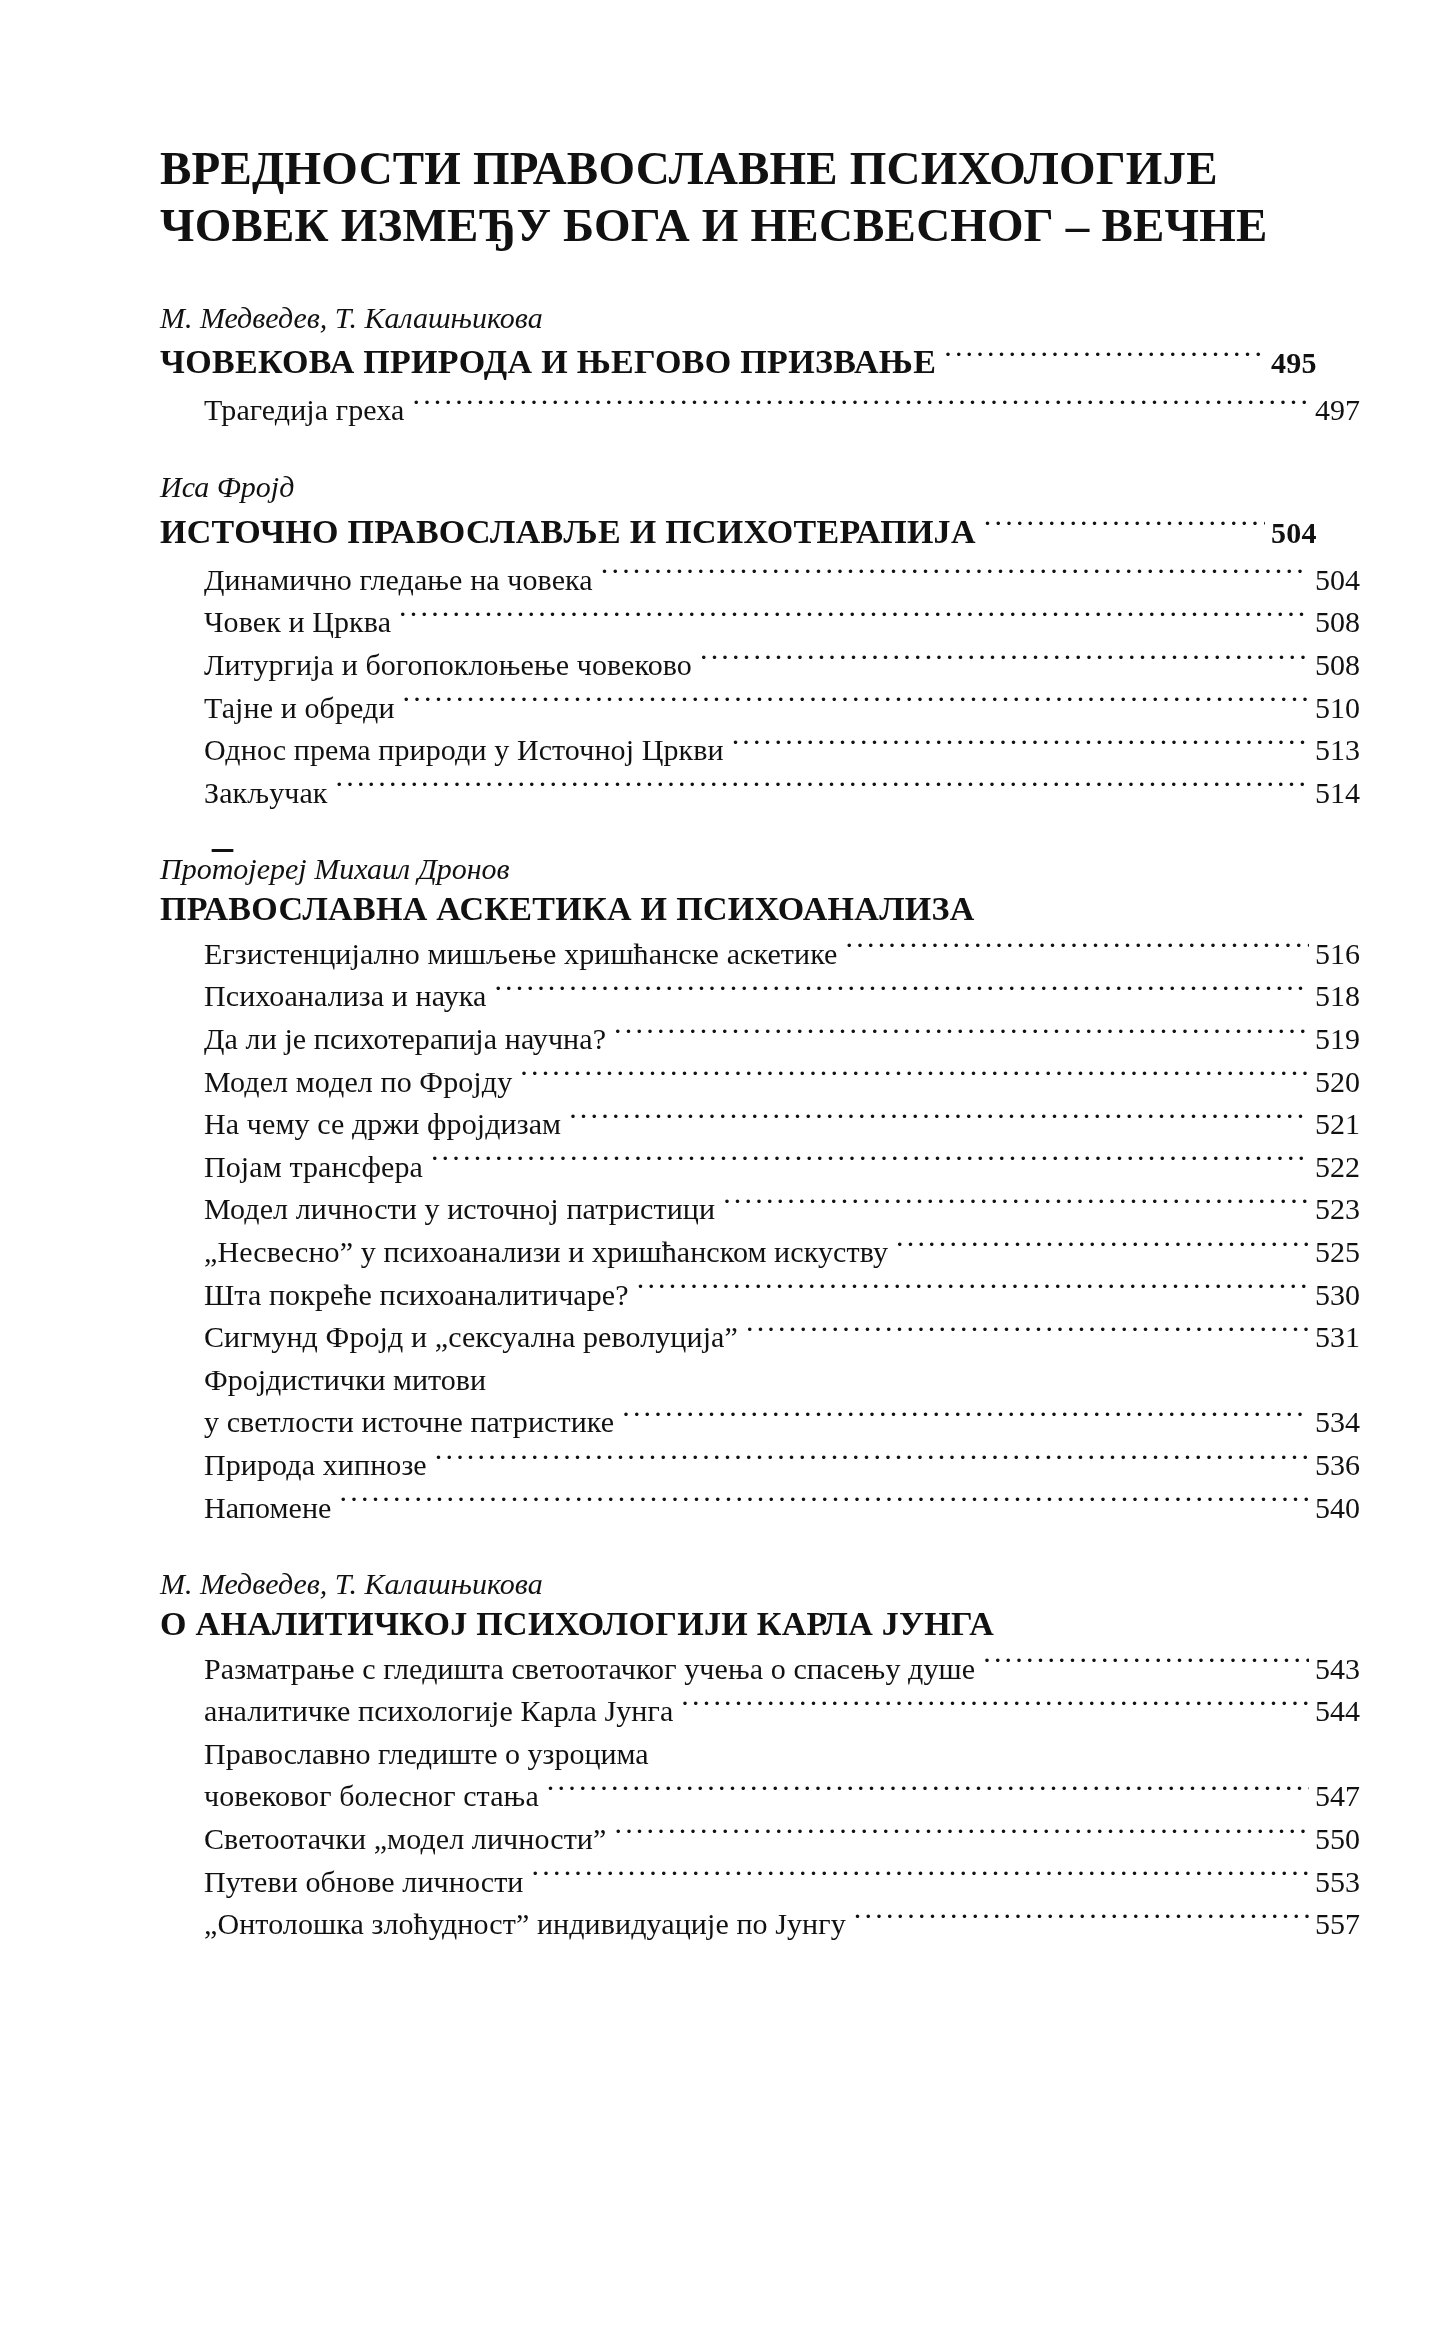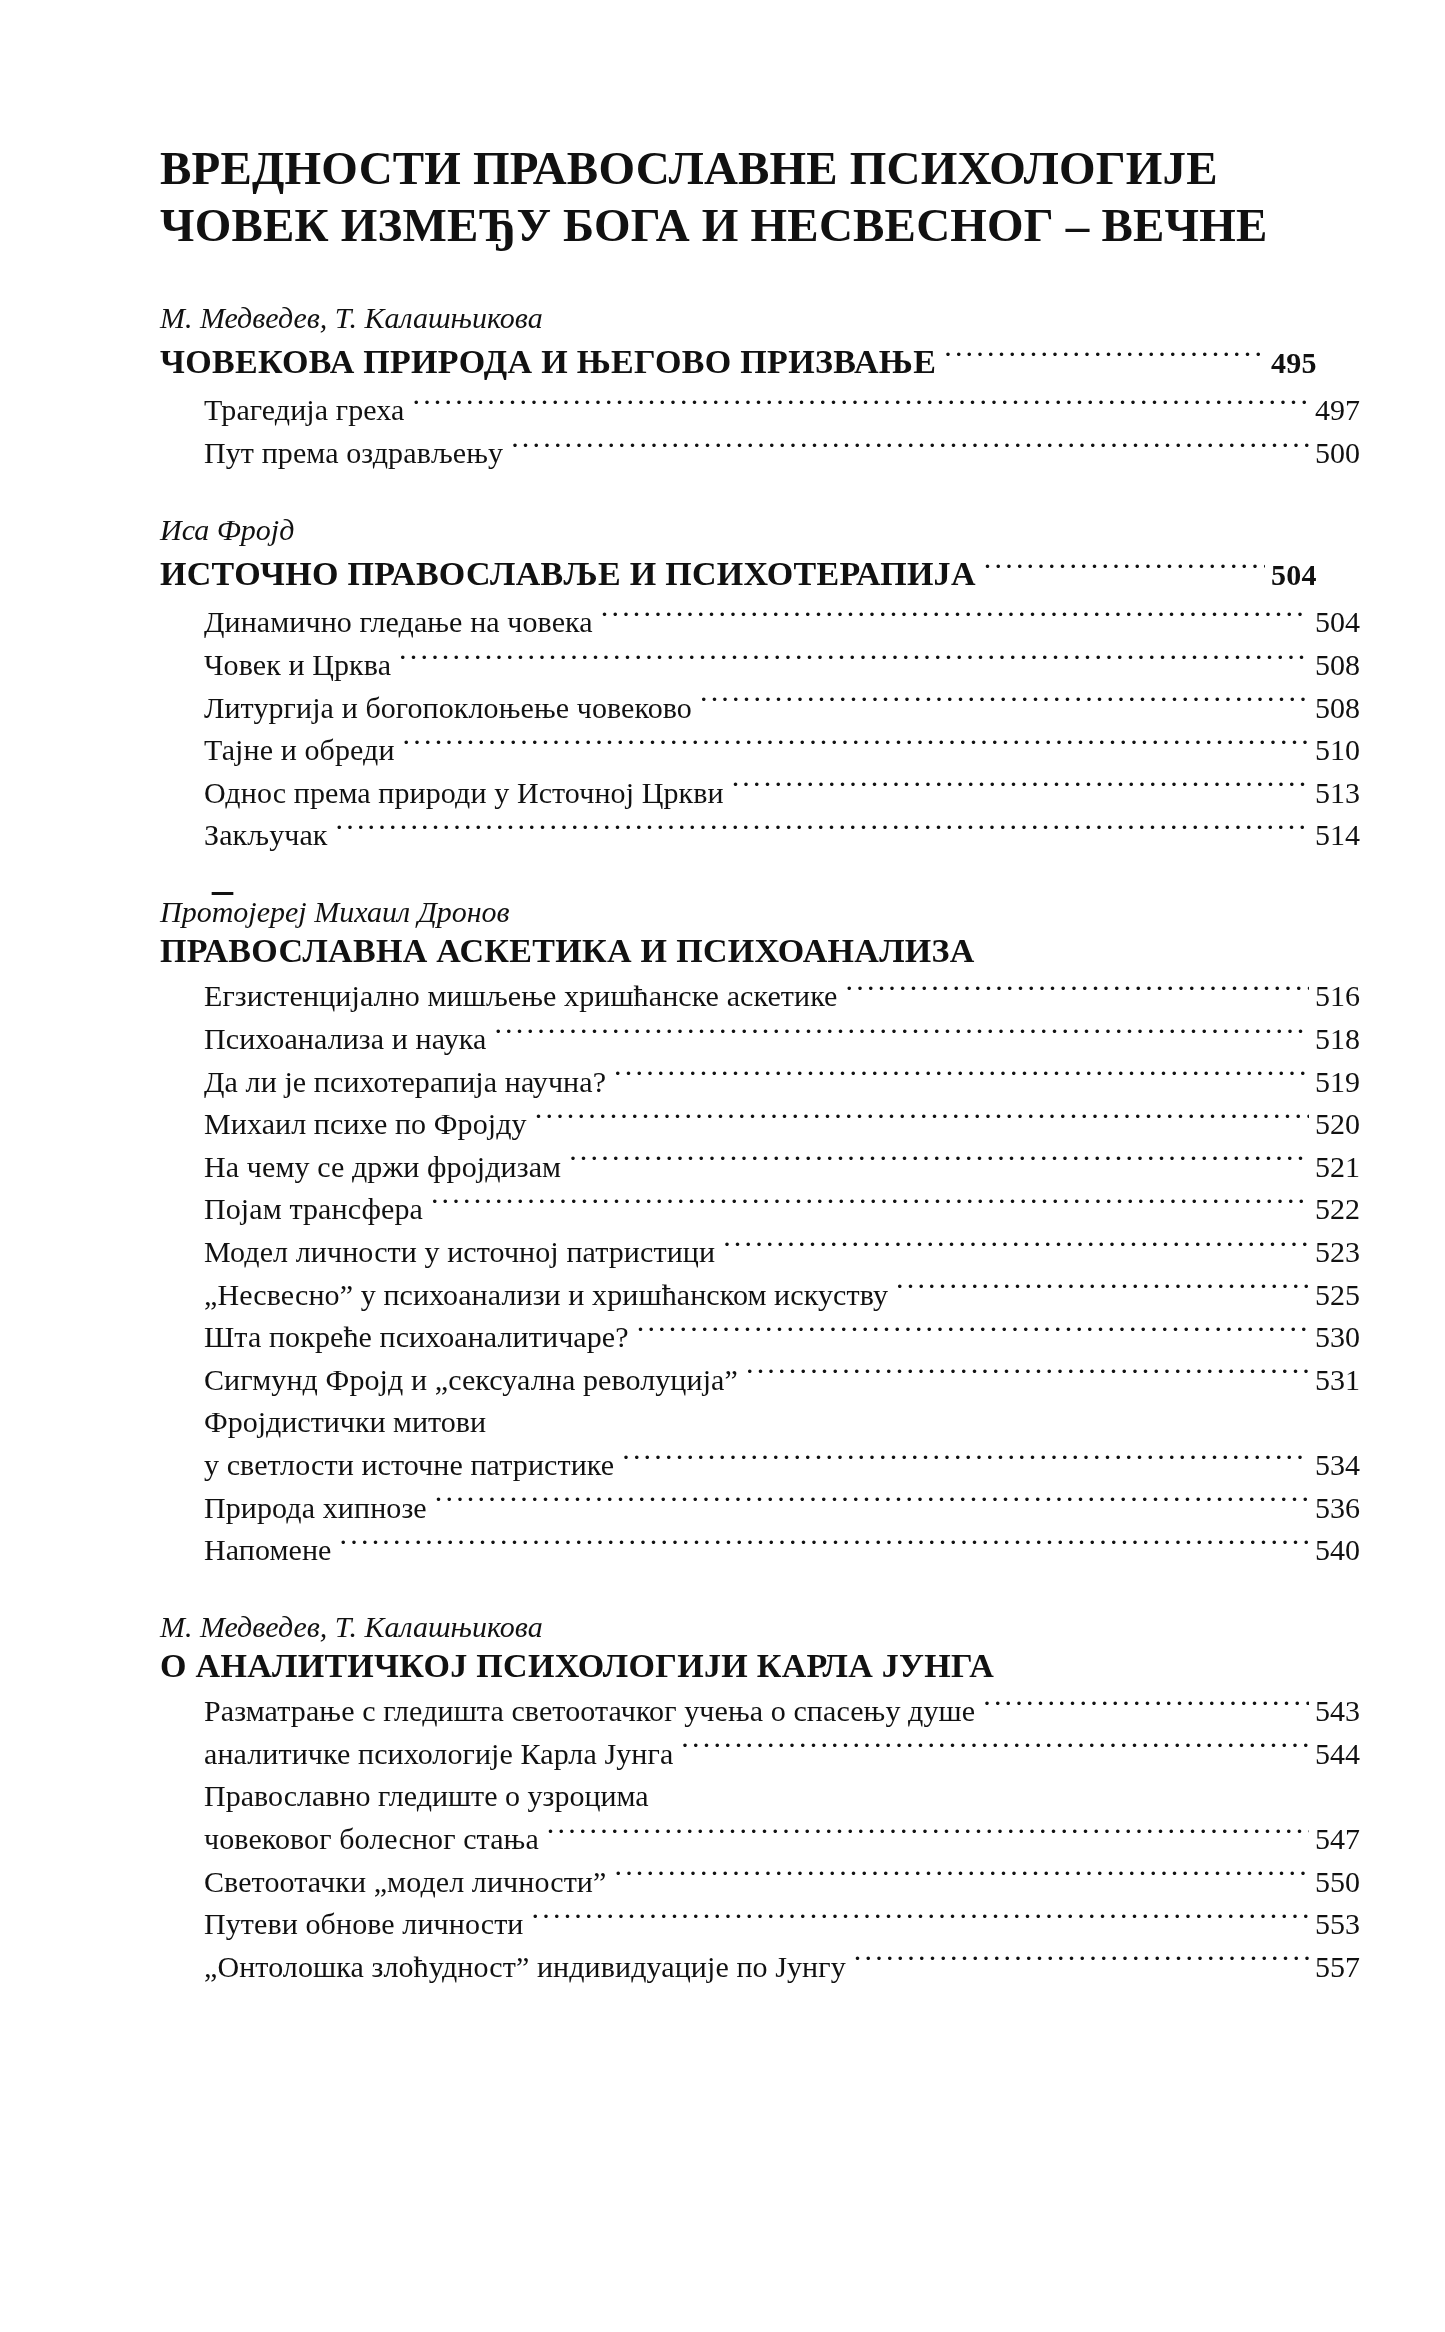--- a/index.html
+++ b/index.html
@@ -130,25 +130,20 @@
       <span class="label">ЧОВЕКОВА ПРИРОДА И ЊЕГОВО ПРИЗВАЊЕ</span>
       <span class="leader"></span>
       <span class="pageno">495</span>
     </div>
 
     <div class="row sub">
       <span class="label">Трагедија греха</span>
       <span class="leader"></span>
       <span class="pageno">497</span>
     </div>
-    <div class="row sub">
-      <span class="label">Пут према оздрављењу</span>
-      <span class="leader"></span>
-      <span class="pageno">500</span>
-    </div>
   </div>
 
   <div class="block">
     <div class="author">Иса Фројд</div>
 
     <div class="row section">
       <span class="label">ИСТОЧНО ПРАВОСЛАВЉЕ И ПСИХОТЕРАПИЈА</span>
       <span class="leader"></span>
       <span class="pageno">504</span>
     </div>
@@ -199,21 +194,21 @@
       <span class="label">Психоанализа и наука</span>
       <span class="leader"></span>
       <span class="pageno">518</span>
     </div>
     <div class="row sub">
       <span class="label">Да ли је психотерапија научна?</span>
       <span class="leader"></span>
       <span class="pageno">519</span>
     </div>
     <div class="row sub">
-      <span class="label">Михаил психе по Фројду</span>
+      <span class="label">Модел модел по Фројду</span>
       <span class="leader"></span>
       <span class="pageno">520</span>
     </div>
     <div class="row sub">
       <span class="label">На чему се држи фројдизам</span>
       <span class="leader"></span>
       <span class="pageno">521</span>
     </div>
     <div class="row sub">
       <span class="label">Појам трансфера</span>

